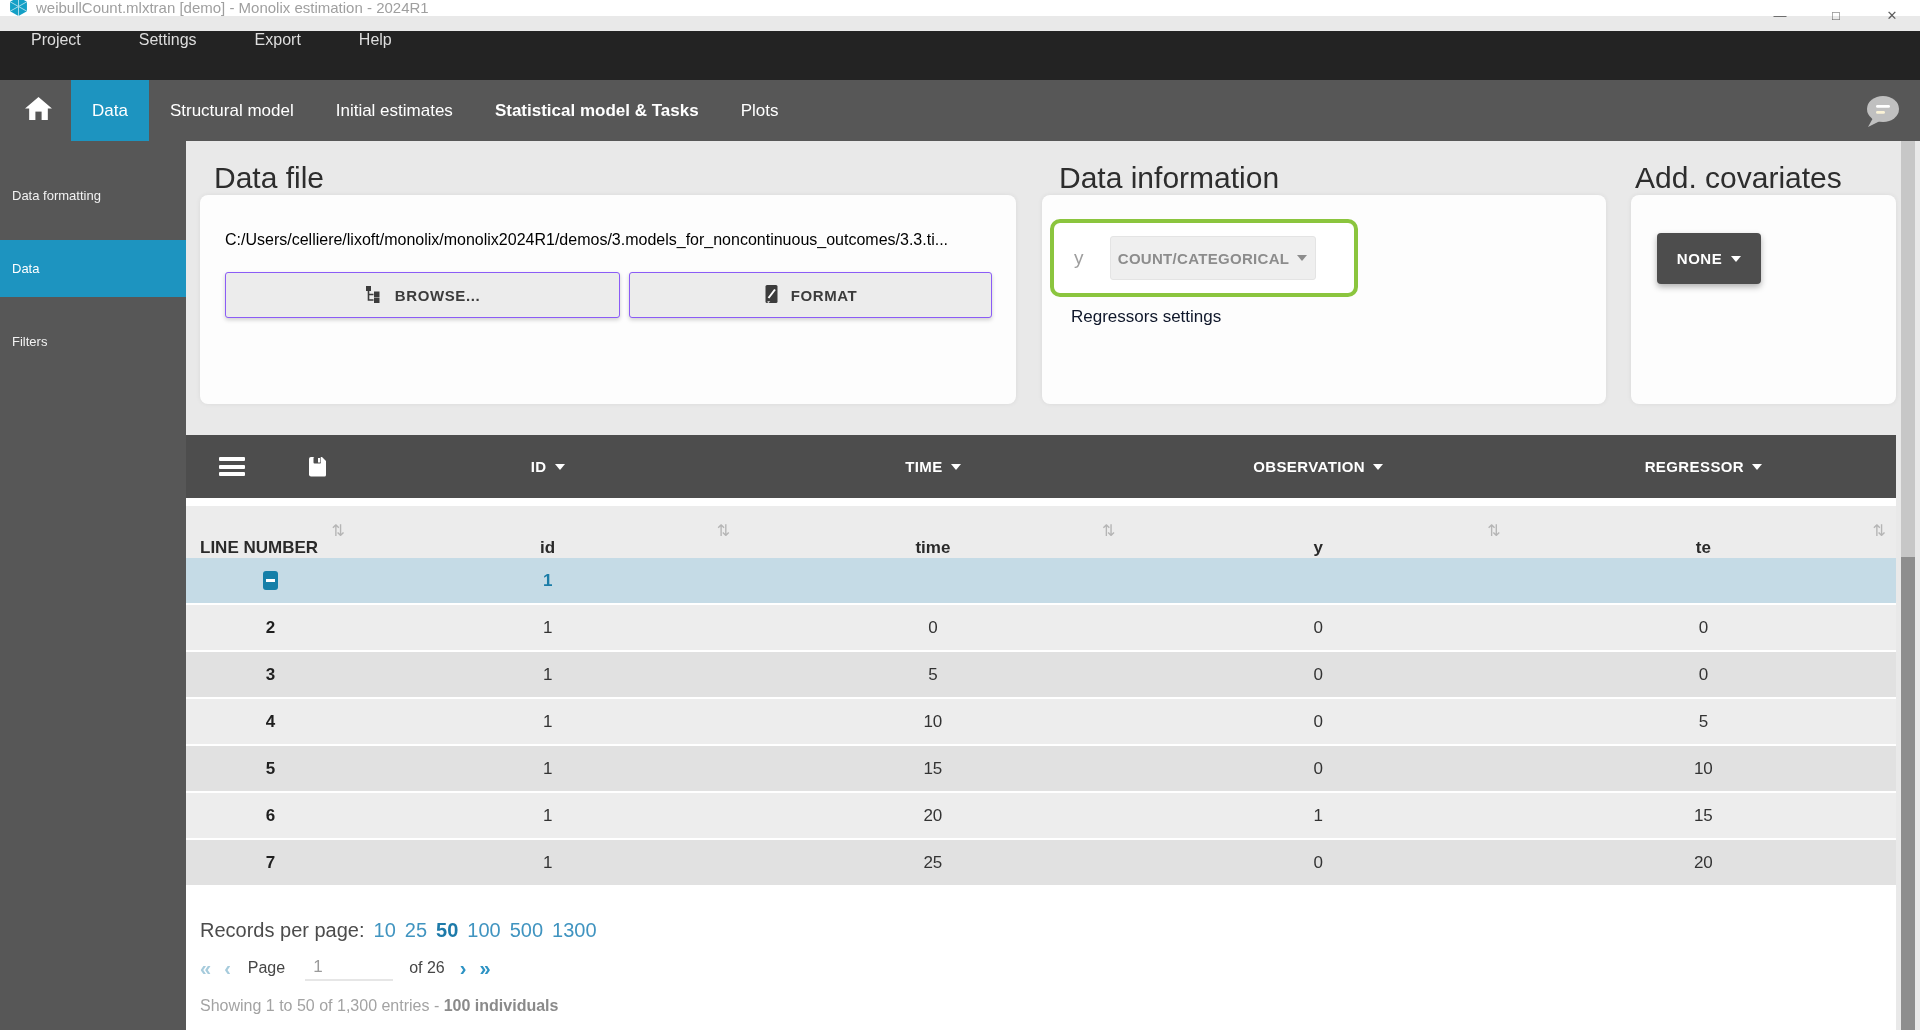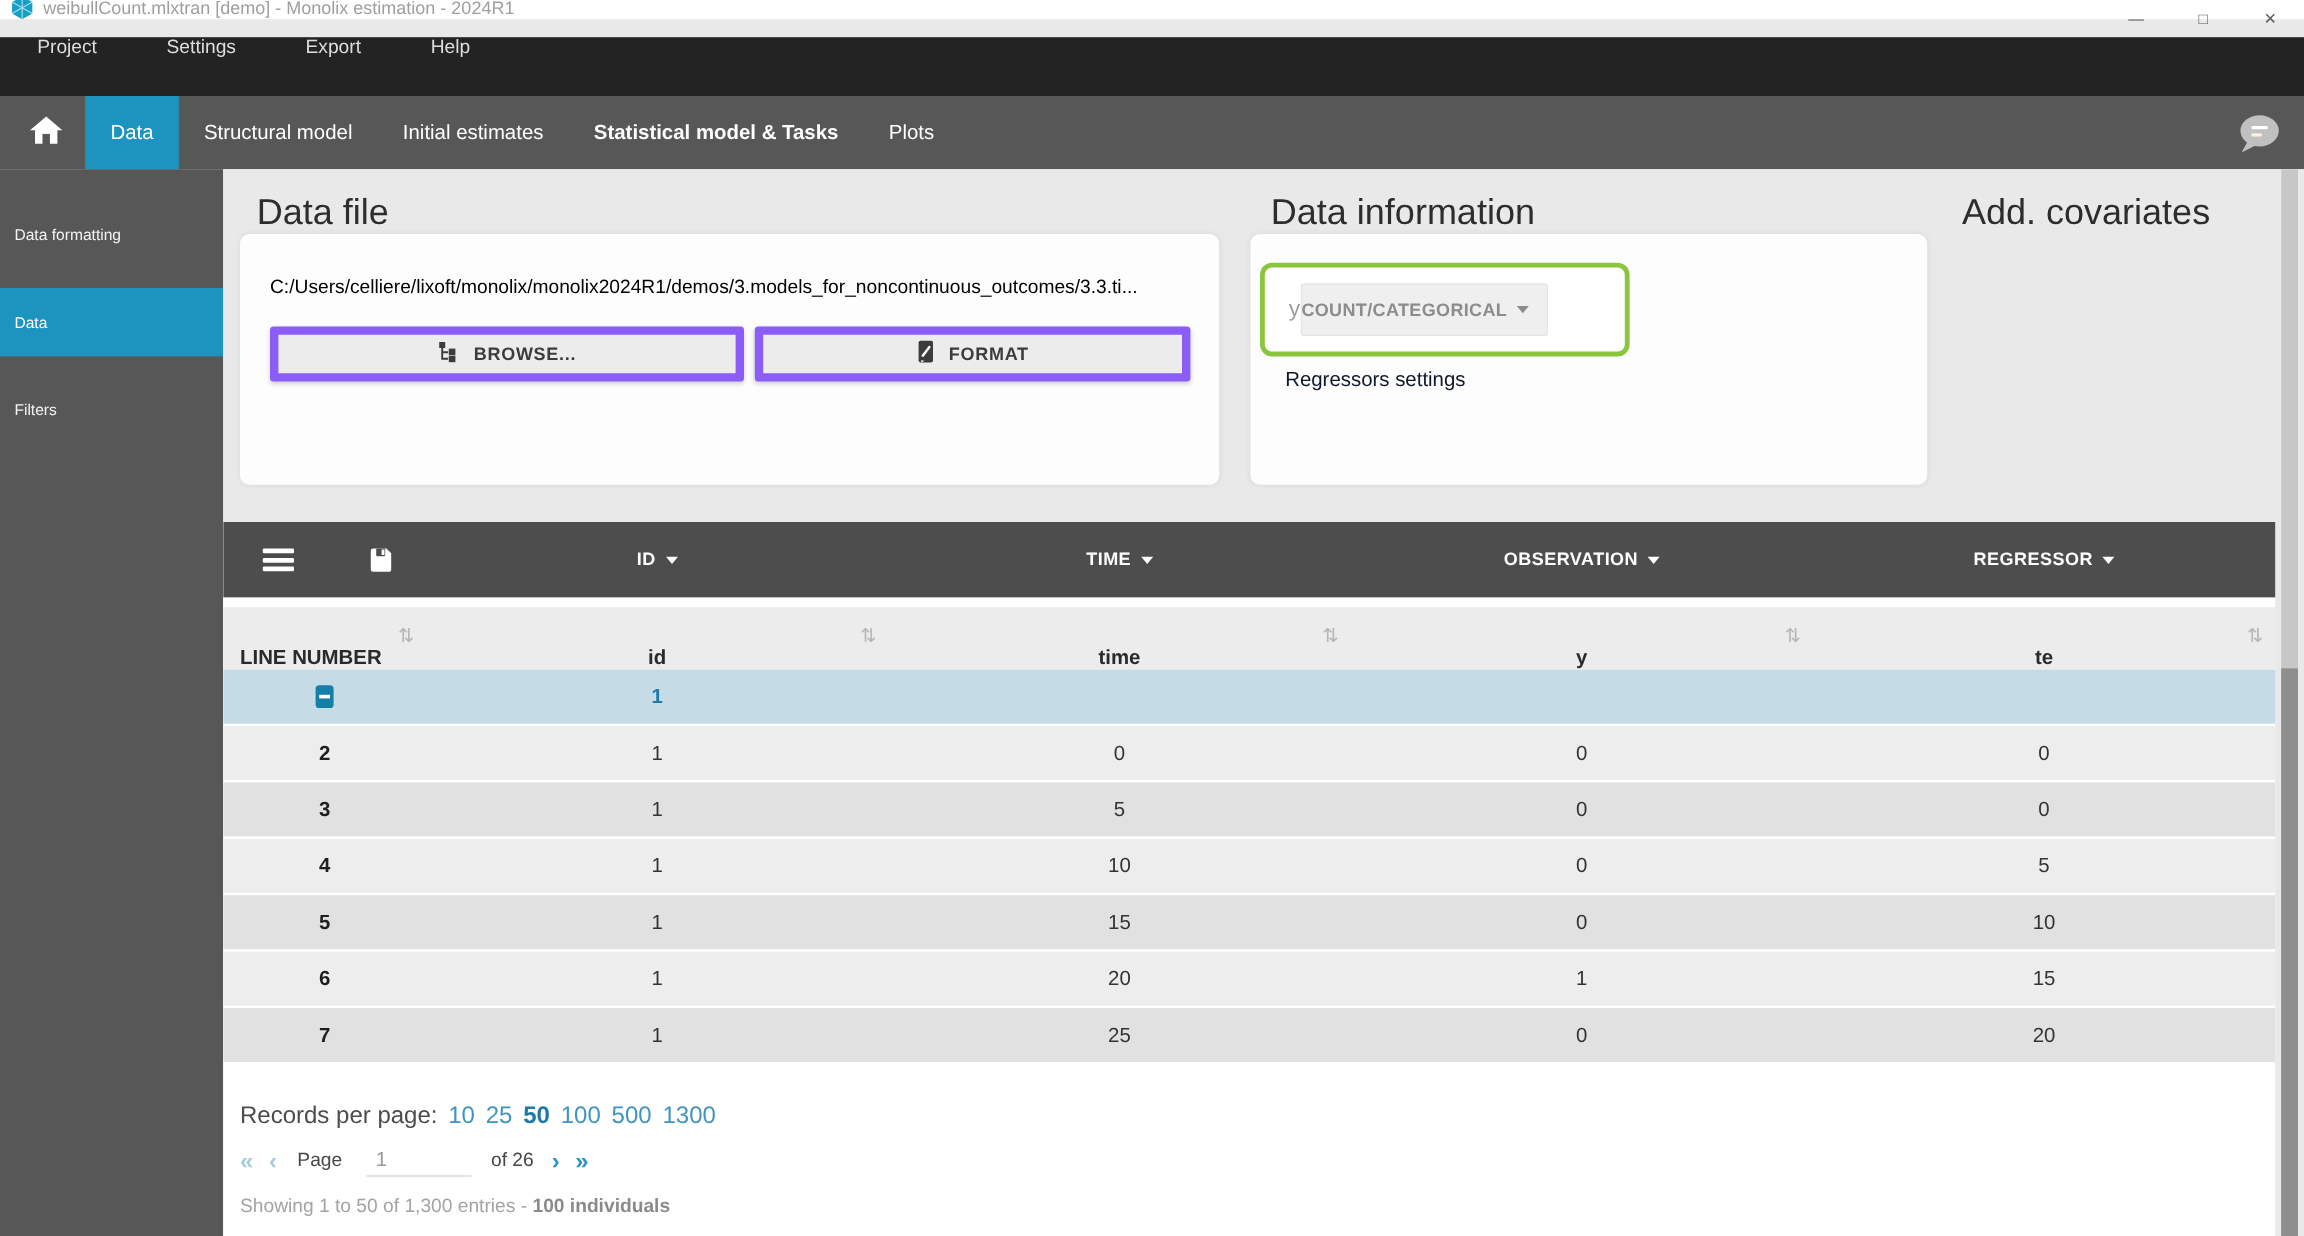--- a/index.html
+++ b/index.html
@@ -34,26 +34,26 @@
   .side-item.gap{margin-top:16px}
   .side-item.active{background:#1d94c0;color:#fff}
 
   
   .content{position:absolute;left:186px;top:141px;right:0;bottom:0;background:#e9e9e9;overflow:hidden}
   .section-title{position:absolute;top:20px;font-size:30px;color:#2d2d2d;z-index:2;white-space:nowrap}
   .card{position:absolute;top:54px;height:209px;background:#fdfdfd;border-radius:8px;box-shadow:0 0 5px rgba(0,0,0,.07);z-index:1}
 
   
   .path{position:absolute;left:25px;top:36px;font-size:16px;color:#000000;white-space:nowrap;max-width:770px;overflow:hidden}
-  .gbtn{position:absolute;top:77px;height:46px;background:#ececec;border:7px solid #8b5cf6;border-radius:3px;box-shadow:0 2px 4px rgba(0,0,0,.18);display:flex;align-items:center;justify-content:center;gap:11px;font-size:15px;font-weight:bold;color:#3c3c3c;letter-spacing:.6px;cursor:pointer}
+  .gbtn{position:absolute;top:77px;height:46px;background:#ececec;border:1px solid #8b5cf6;border-radius:3px;box-shadow:0 2px 4px rgba(0,0,0,.18);display:flex;align-items:center;justify-content:center;gap:11px;font-size:15px;font-weight:bold;color:#3c3c3c;letter-spacing:.6px;cursor:pointer}
 
   
   .green-box{position:absolute;left:8px;top:24px;width:308px;height:78px;border:4px solid #8bc53e;border-radius:10px;background:#fff;display:flex;align-items:center}
   .y-label{margin-left:20px;font-size:19px;color:#9e9e9e}
-  .dd-btn{width:206px;height:44px;background:#efefef;border:1px solid #e4e4e4;border-radius:3px;display:flex;align-items:center;gap:8px;font-size:15px;font-weight:bold;color:#8c8c8c;letter-spacing:.3px;cursor:pointer}
+  .dd-btn{margin-left:26px;width:206px;height:44px;background:#efefef;border:1px solid #e4e4e4;border-radius:3px;display:flex;align-items:center;justify-content:center;gap:8px;font-size:15px;font-weight:bold;color:#8c8c8c;letter-spacing:.3px;cursor:pointer}
   .reg-label{position:absolute;left:29px;top:112px;font-size:17px;color:#0f172a}
   .radio-row{position:absolute;left:38px;top:138px;display:flex;align-items:center}
   .radio{display:flex;align-items:center;margin-right:70px;cursor:pointer}
   .radio-circle{width:26px;height:26px;border-radius:50%;border:3px solid #c2ccd2;background:#fff;display:flex;align-items:center;justify-content:center;margin-right:11px;flex:0 0 auto}
   .radio .dot{width:12px;height:12px;border-radius:50%;background:transparent}
   .radio.sel .radio-circle{border-color:#1d94c0}
   .radio.sel .dot{background:#1d94c0}
   .radio-label{font-size:17px;color:#2e2e2e;white-space:nowrap}
 
   
@@ -200,20 +200,26 @@
       <div class="green-box">
         <span class="y-label">y</span>
         <div class="dd-btn">
           <span>COUNT/CATEGORICAL</span>
           <span class="caret"></span>
         </div>
       </div>
       <div class="reg-label">Regressors settings</div>
     </div>
 
+    <div class="card" style="left:1445px;width:265px">
+      <div class="none-btn">
+        <span>NONE</span>
+        <span class="caret white"></span>
+      </div>
+    </div>
 
     <div class="table-panel">
       <div class="toolbar tgrid">
         <div class="tb-icons">
           <span class="hamb">
               <span></span>
               <span></span>
               <span></span>
             </span>
           <span class="save-btn">

